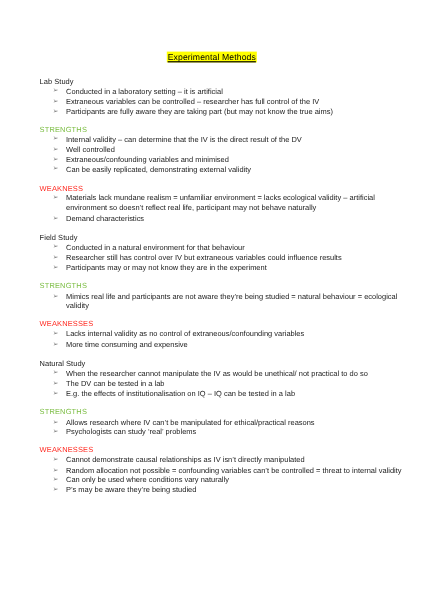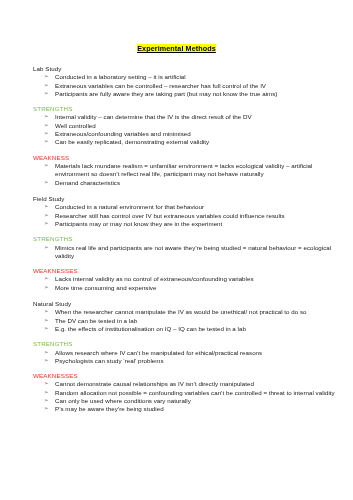--- a/index.html
+++ b/index.html
@@ -24,21 +24,21 @@
     box-sizing: border-box;
   }
   .doc-title-wrap {
     text-align: center;
     padding-top: 37px;
     padding-bottom: 0;
   }
   .doc-title {
     display: inline-block;
     font-size: 7.2px;
-    font-weight: bold;
+    font-weight: normal;
     line-height: 1.25;
     background: #ffff00;
     color: #000000;
     text-decoration: underline;
     text-underline-offset: 1px;
     letter-spacing: 0.1px;
     padding: 0 0.5px;
   }
   .body-block {
     padding-left: 33px;

